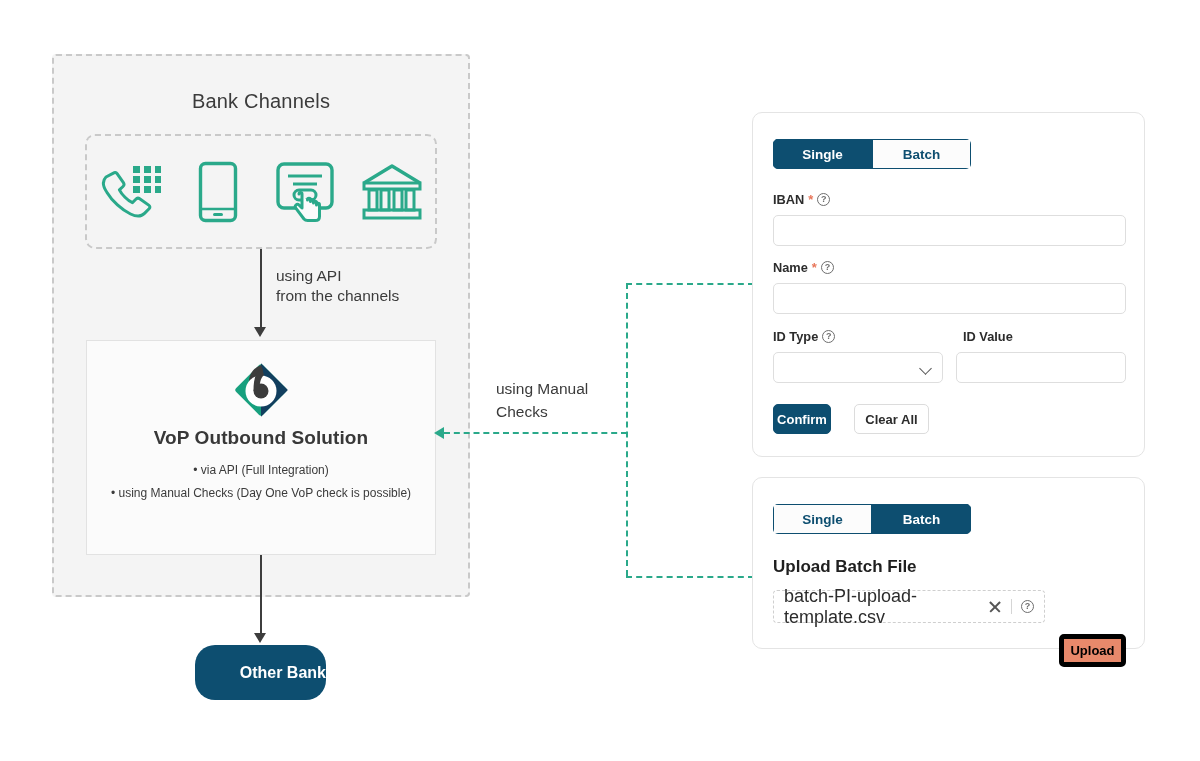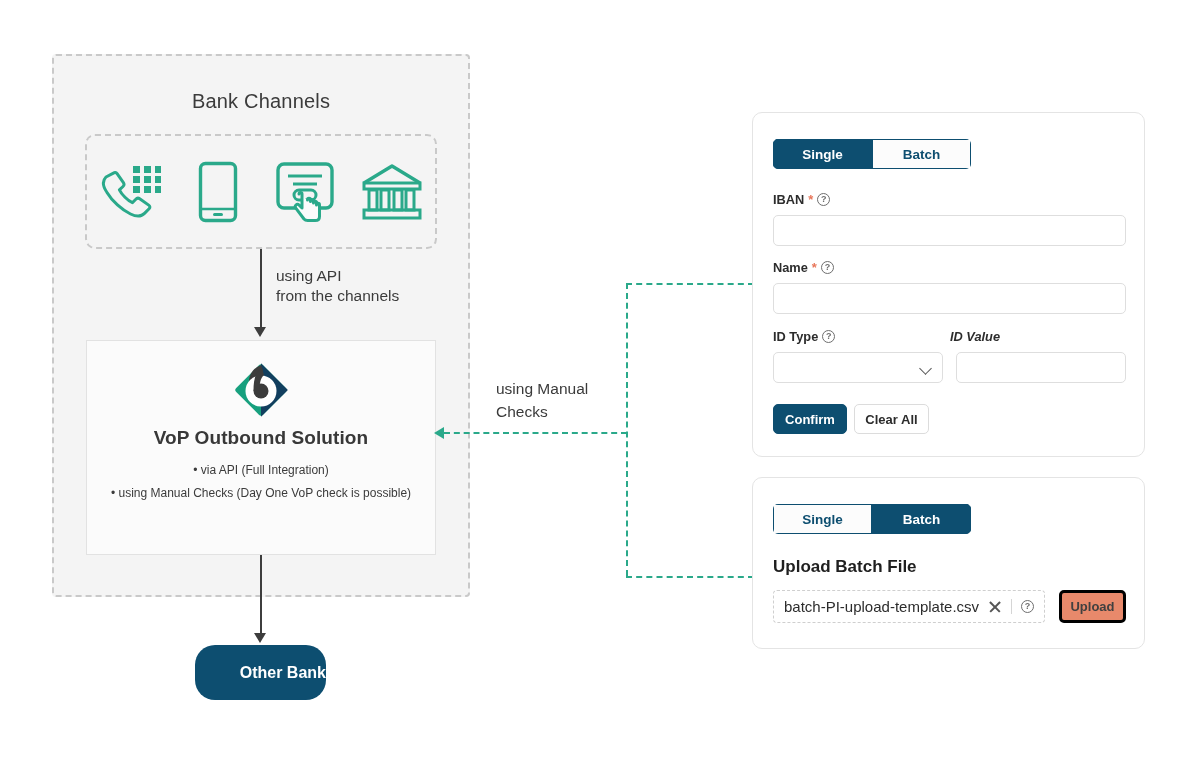--- a/index.html
+++ b/index.html
@@ -132,31 +132,31 @@
   }
 
   .btn {
     position: absolute; height: 30px; border-radius: 5px;
     font-size: 13px; font-weight: bold;
     display: flex; align-items: center; justify-content: center;
     cursor: pointer;
   }
   .btn-primary { background: #0d4e70; color: #ffffff; border: 1px solid #0d4e70; }
   .btn-ghost { background: #ffffff; color: #2c2c2c; border: 1px solid #dcdcdc; }
-  .btn-upload { background: #e8896b; color: #404040; border: 3px solid #000000; }
+  .btn-upload { background: #e8896b; color: #000000; border: 5px solid #000000; margin-top: 44px; }
 
   .upload-title {
     position: absolute; font-size: 17px; font-weight: bold; color: #1f1f1f;
   }
   .file-drop {
     position: absolute; height: 33px;
     border: 1.5px dashed #cfcfcf; border-radius: 4px;
     display: flex; align-items: center; padding: 0 10px;
   }
-  .file-name { font-size: 15px; color: #2c2c2c; flex: 1; }
+  .file-name { font-size: 18px; color: #2c2c2c; flex: 1; }
   .x-icon { width: 14px; height: 14px; position: relative; margin-right: 9px; }
   .x-icon:before, .x-icon:after {
     content: ""; position: absolute; left: 0; top: 6px;
     width: 14px; height: 1.6px; background: #555;
   }
   .x-icon:before { transform: rotate(45deg); }
   .x-icon:after  { transform: rotate(-45deg); }
   .divider-v { width: 1px; height: 15px; background: #d5d5d5; margin-right: 9px; }
 </style>
 </head>
@@ -284,26 +284,26 @@
     <input class="txt-input" style="left: 20px; top: 170px; width: 353px;" value="">
 
     <div class="fld-label" style="left:20px; top:216px;">
       <span>ID Type</span>
       <span class="qmark">?</span>
     </div>
     <div class="sel-input" style="left:20px; top:239px; width:170px;">
       <span class="chev"></span>
     </div>
 
-    <div class="fld-label" style="left:197px; top:216px;font-style:italic;">
+    <div class="fld-label" style="left:210px; top:216px;">
       <span>ID Value</span>
     </div>
     <input class="txt-input" style="left: 203px; top: 239px; width: 170px;" value="">
 
-    <div class="btn btn-primary" style="left:20px; top:291px; width:74px;">Confirm</div>
+    <div class="btn btn-primary" style="left:20px; top:291px; width:58px;">Confirm</div>
     <div class="btn btn-ghost" style="left:101px; top:291px; width:75px;">Clear All</div>
   </div>
 
   <div class="panel" id="panel-batch">
 
     <div class="seg-group" style="left:20px; top:26px;">
       <div class="seg inactive">Single</div>
       <div class="seg active">Batch</div>
     </div>
 

